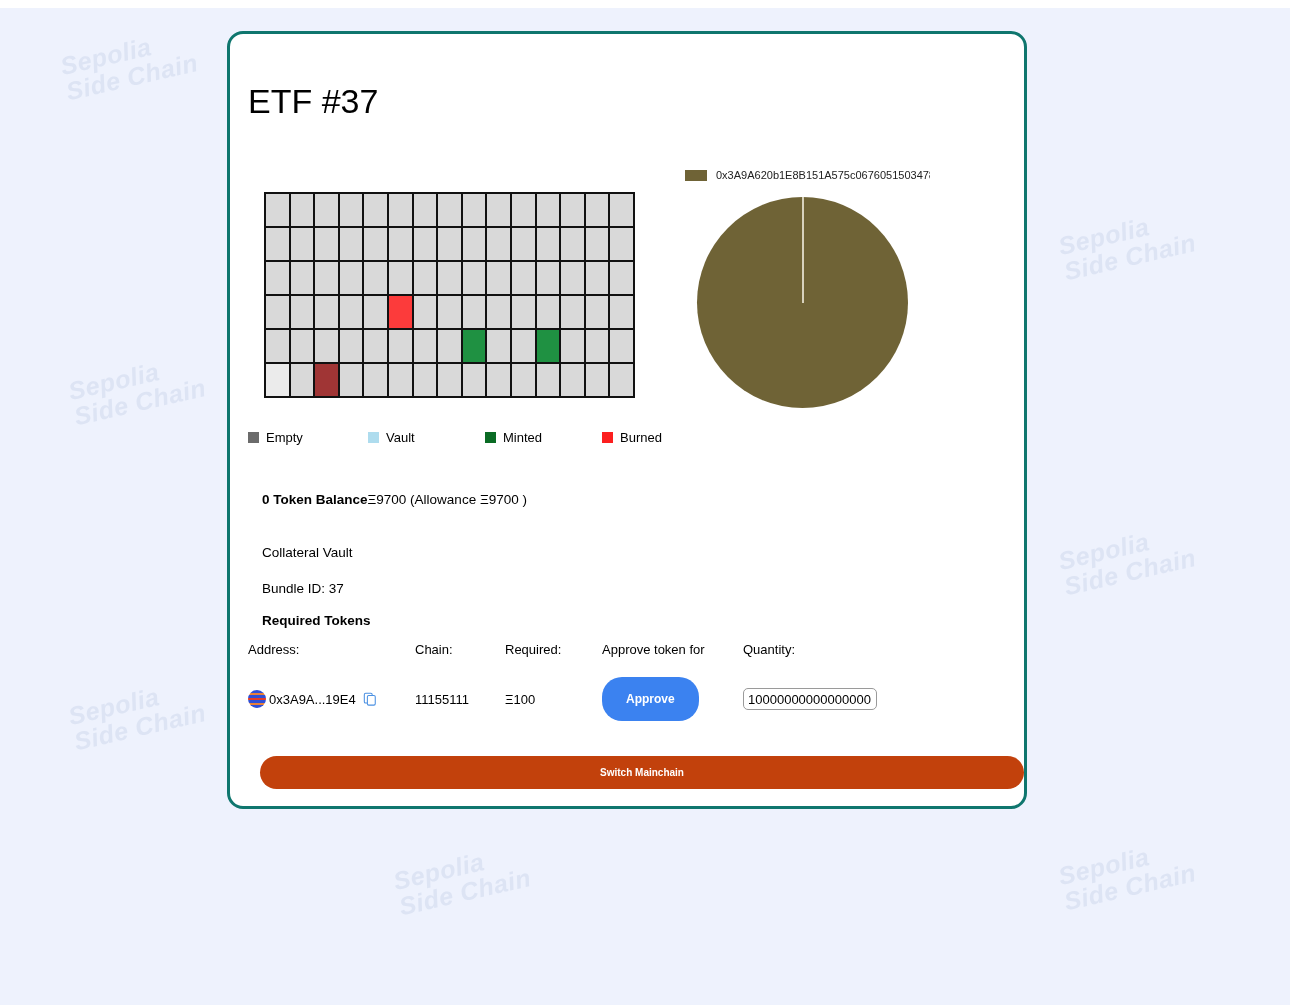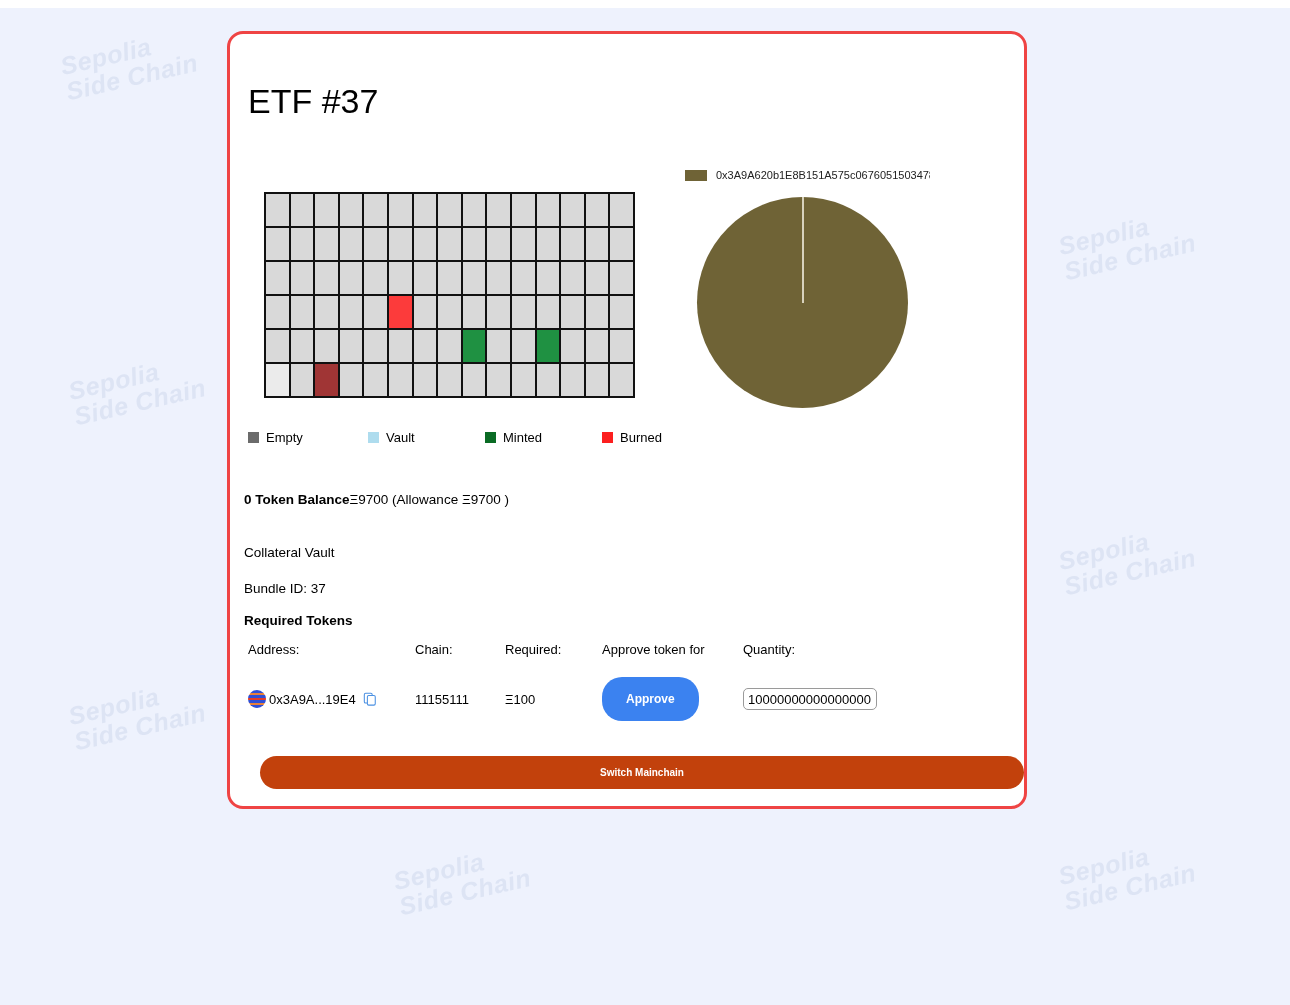--- a/index.html
+++ b/index.html
@@ -37,21 +37,21 @@
     font-style: italic;
   }
   
   #card {
     position: absolute;
     left: 227px;
     top: 23px;
     width: 800px;
     height: 778px;
     background: #ffffff;
-    border: 3px solid #ef4444;
+    border: 3px solid #0f766e;
     border-radius: 16px;
     box-sizing: border-box;
   }
   #title {
     position: absolute;
     left: 18px;
     top: 48px;
     font-size: 34px;
     font-weight: 400;
     color: #000;
@@ -137,21 +137,21 @@
     position: relative;
   }
   #pie .slice-line {
     position: absolute;
     left: 50%; top: 0;
     width: 2px; height: 50%;
     background: #d8d2bd;
     transform: translateX(-1px);
   }
   
-  .tx { position: absolute; left: 14px; font-size: 13.5px; color: #000; }
+  .tx { position: absolute; left: 32px; font-size: 13.5px; color: #000; }
   #balance { top: 458px; }
   #balance b { font-weight: 700; }
   #vault   { top: 511px; }
   #bundle  { top: 547px; }
   #reqtok  { top: 579px; font-weight: 700; }
   
   #tbl {
     position: absolute;
     left: 18px;
     top: 608px;

